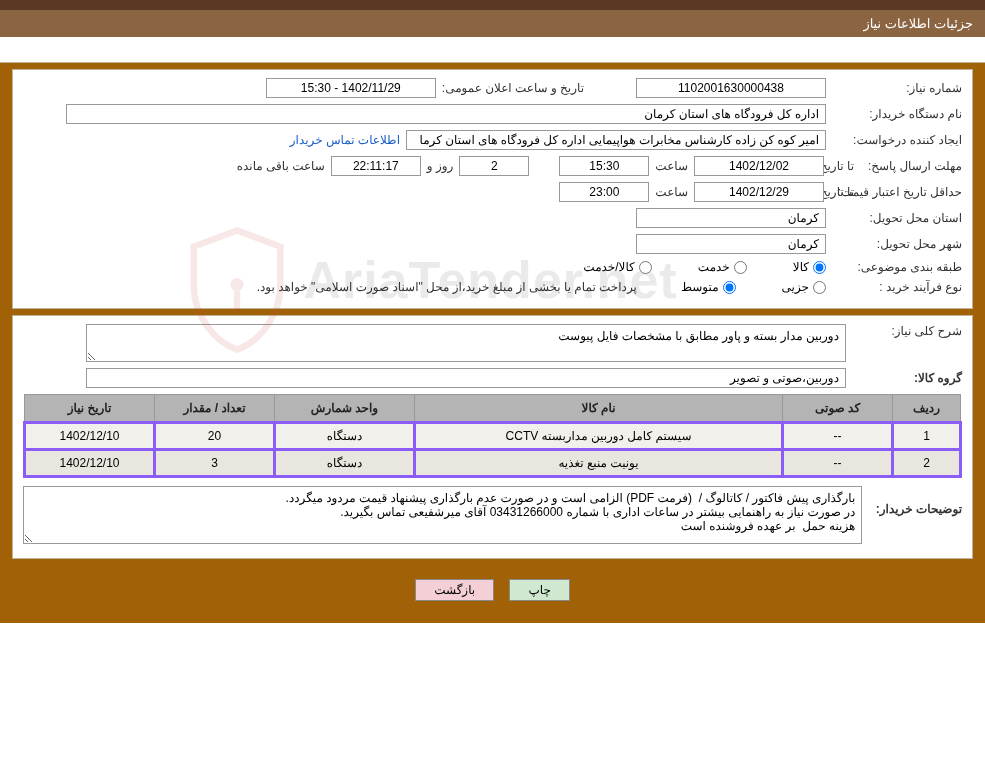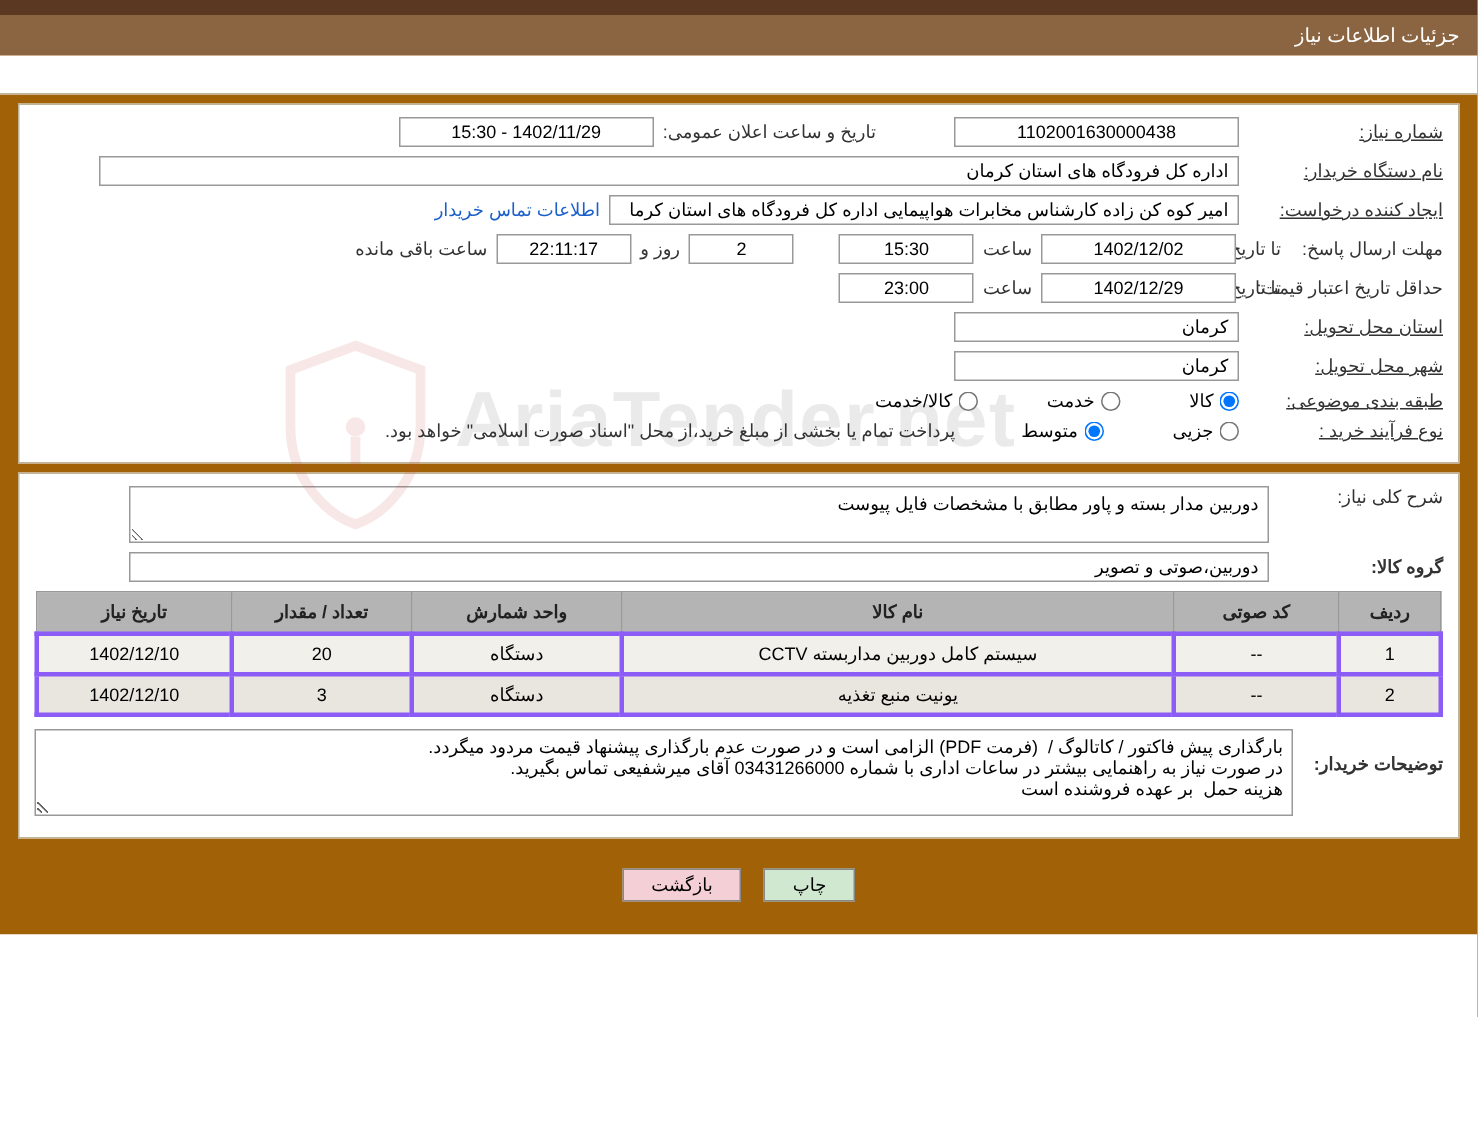--- a/index.html
+++ b/index.html
@@ -47,21 +47,20 @@
   margin-bottom: 6px;
   gap: 6px;
 }
 .label {
   color: #333;
   font-size: 12px;
   white-space: nowrap;
 }
 .label-w1 {
   width: 130px;
-  text-decoration: underline;
 }
 .input-box {
   border: 1px solid #999;
   background: #fff;
   padding: 2px 6px;
   font-size: 12px;
   font-family: Tahoma, Arial, sans-serif;
   text-align: center;
   height: 20px;
 }

